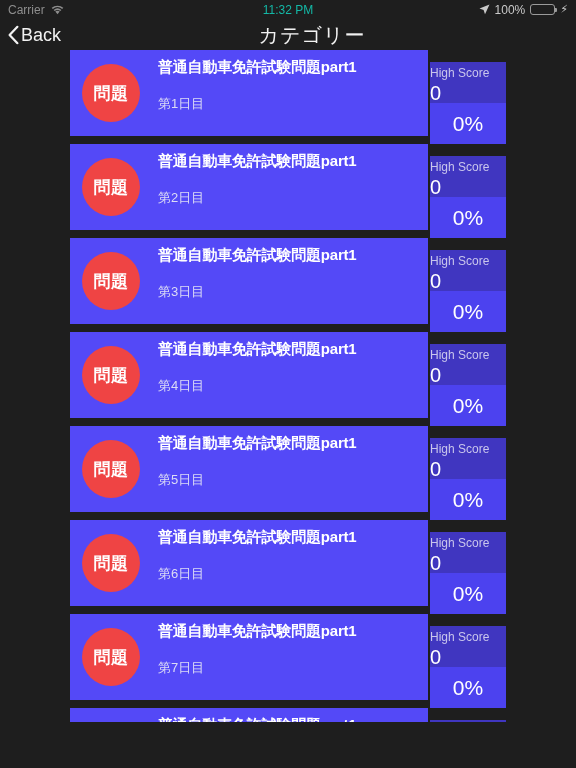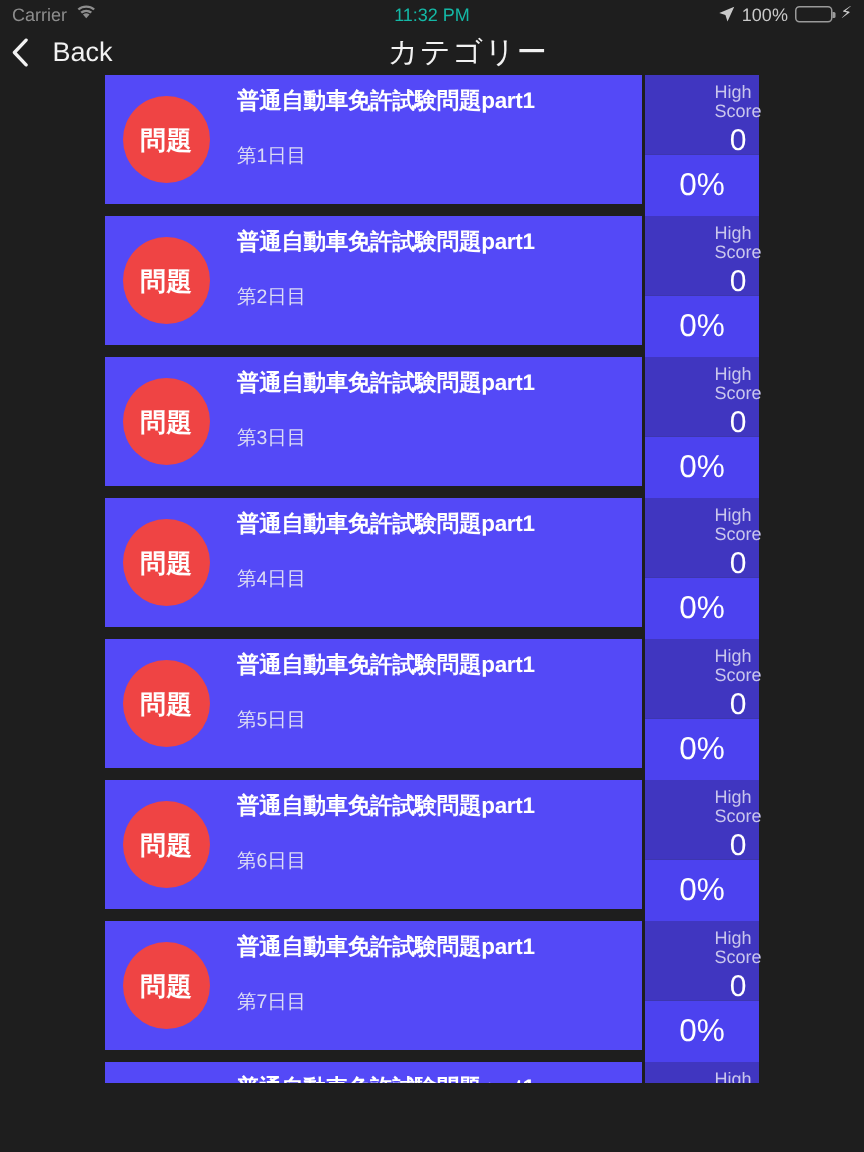--- a/index.html
+++ b/index.html
@@ -11,21 +11,21 @@
   }
   #app { position:relative; width:576px; height:768px; background:#1e1e1e; }
 
   
   .statusbar {
     position:absolute; top:0; left:0; width:576px; height:19px;
     display:flex; align-items:center;
     padding:0 8px;
     color:#8d8d8d; font-size:12px;
   }
-  .sb-left { display:flex; align-items:flex-start; gap:6px; }
+  .sb-left { display:flex; align-items:center; gap:6px; }
   .sb-center {
     position:absolute; left:0; right:0; text-align:center;
     color:#14b8a6; font-size:12px; pointer-events:none;
   }
   .sb-right {
     margin-left:auto; display:flex; align-items:center; gap:5px;
     color:#c9c9c9; font-size:12px; z-index:2;
   }
   .wifi-icon svg { display:block; }
   .loc-icon svg { display:block; }
@@ -39,21 +39,21 @@
   }
   .batt-fill { width:100%; height:100%; background:#4cd662; border-radius:1px; }
   .bolt { font-size:11px; color:#c9c9c9; line-height:1; }
 
   
   .navbar {
     position:absolute; top:19px; left:0; width:576px; height:31px;
   }
   .back-btn {
     position:absolute; left:8px; top:50%; transform:translateY(-50%);
-    display:flex; align-items:center; gap:16px;
+    display:flex; align-items:center; gap:2px;
     color:#f2f2f2; font-size:18px; cursor:pointer;
   }
   .back-chev svg { display:block; }
   .nav-title {
     position:absolute; left:0; right:0; top:50%; transform:translateY(-50%);
     text-align:center; color:#f2f2f2; font-size:20px; letter-spacing:1px;margin-left:48px;
   }
 
   
   .list {
@@ -82,25 +82,24 @@
     color:#ffffff; font-size:15px; font-weight:bold;
     white-space:nowrap; letter-spacing:-0.2px;
   }
   .card-sub {
     margin-top:18px; color:#dcdcf5; font-size:13px;
   }
   .score-panel {
     position:absolute; left:430px; top:0; width:76px; height:94px;
   }
   .score-top {
-    position:absolute; left:0; top:0; width:76px; height:53px;
+    position:absolute; left:0; top:12px; width:76px; height:53px;
     background:#4036c0;
-    display:flex; flex-direction:column; align-items:center;
+    display:flex; flex-direction:column; align-items:flex-start;
     padding-top:5px;
-    padding-left:48px;
   }
   .score-label { color:#c9c6ec; font-size:12px; line-height:1.1; }
   .score-value { color:#ffffff; font-size:20px; line-height:1.3; }
   .score-pct {
     position:absolute; left:0; top:53px; width:76px; height:41px;
     background:#4c42ef;
     display:flex; align-items:center; justify-content:center;
     color:#ffffff; font-size:21px;
   }
 </style>

